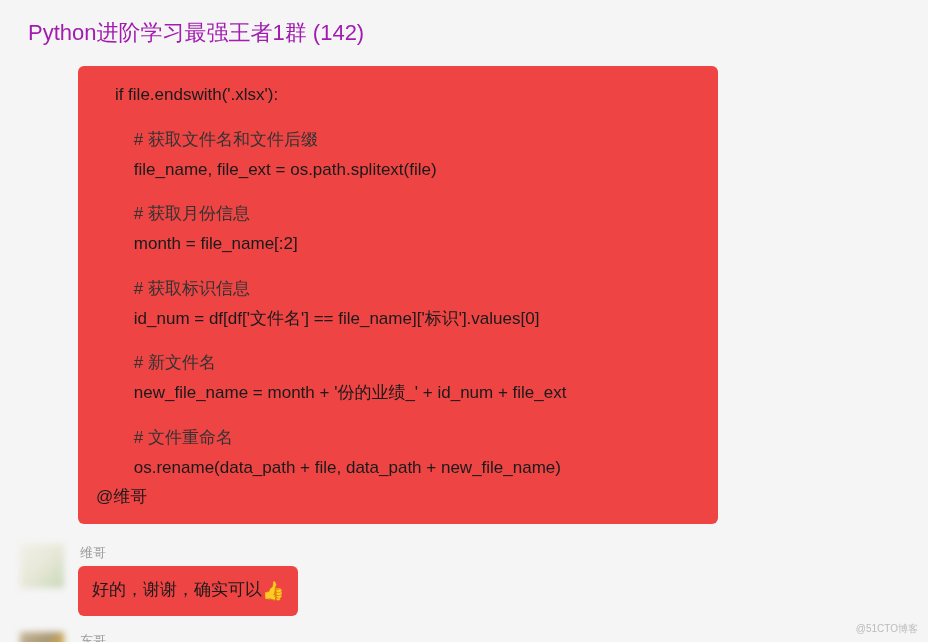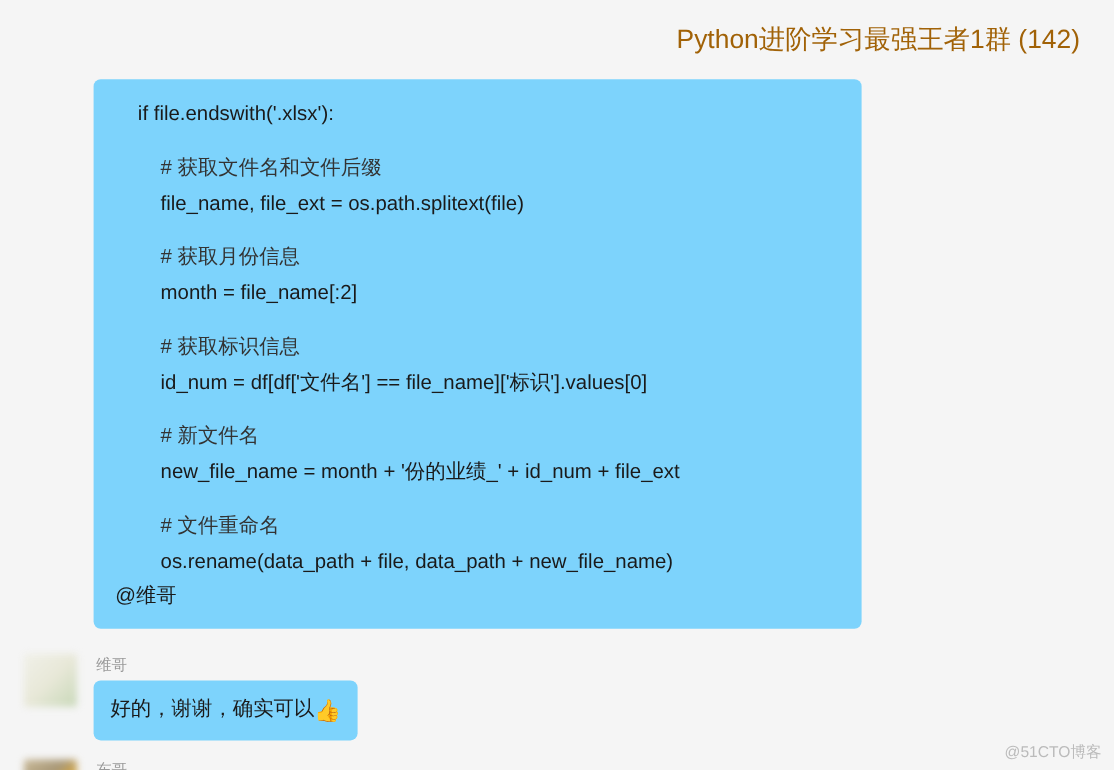--- a/index.html
+++ b/index.html
@@ -8,22 +8,21 @@
       height: 642px;
       background: #f5f5f5;
       font-family: "Microsoft YaHei", "PingFang SC", sans-serif;
       position: relative;
       overflow: hidden;
     }
     .header {
       background: #f5f5f5;
       padding: 18px 28px 18px 28px;
       font-size: 22px;
-      color: #a16207;
-      text-align: right;
+      color: #a21caf;
     }
     .chat-area {
       padding: 0 20px;
     }
     .msg-row {
       display: flex;
       align-items: flex-start;
       margin-bottom: 16px;
     }
     .avatar {
@@ -50,21 +49,21 @@
       flex: 1;
       min-width: 0;
     }
     .sender-name {
       font-size: 13px;
       color: #999;
       margin-bottom: 4px;
       padding-left: 2px;
     }
     .bubble {
-      background: #7dd3fc;
+      background: #ef4444;
       border-radius: 6px;
       padding: 10px 14px;
       display: inline-block;
       max-width: 660px;
       font-size: 17px;
       color: #1a1a1a;
       line-height: 1.6;
     }
     .bubble.code {
       width: 640px;
@@ -74,21 +73,21 @@
       line-height: 1.75;
       white-space: pre;
       overflow: hidden;
     }
     .bubble.code .comment { color: #333; margin-top: 15px; }
     .code-line { display: block; }
     .watermark {
       position: absolute;
       bottom: 6px;
       right: 10px;
-      font-size: 13px;
+      font-size: 10px;
       color: #bbb;
     }
     .thumb {
       display: inline-block;
       font-size: 18px;
       vertical-align: -2px;
     }
   </style>
 </head>
 <body>

